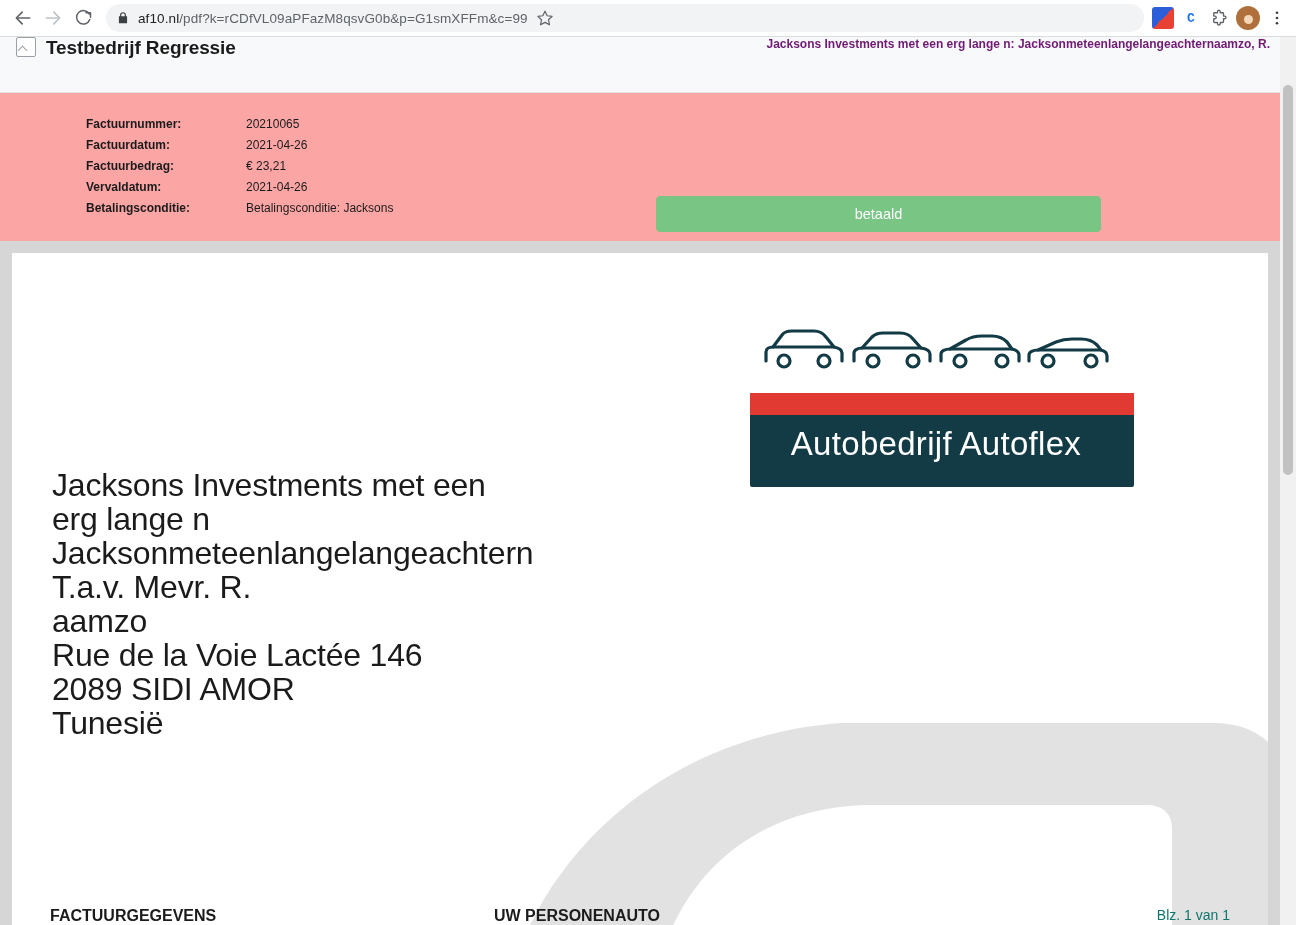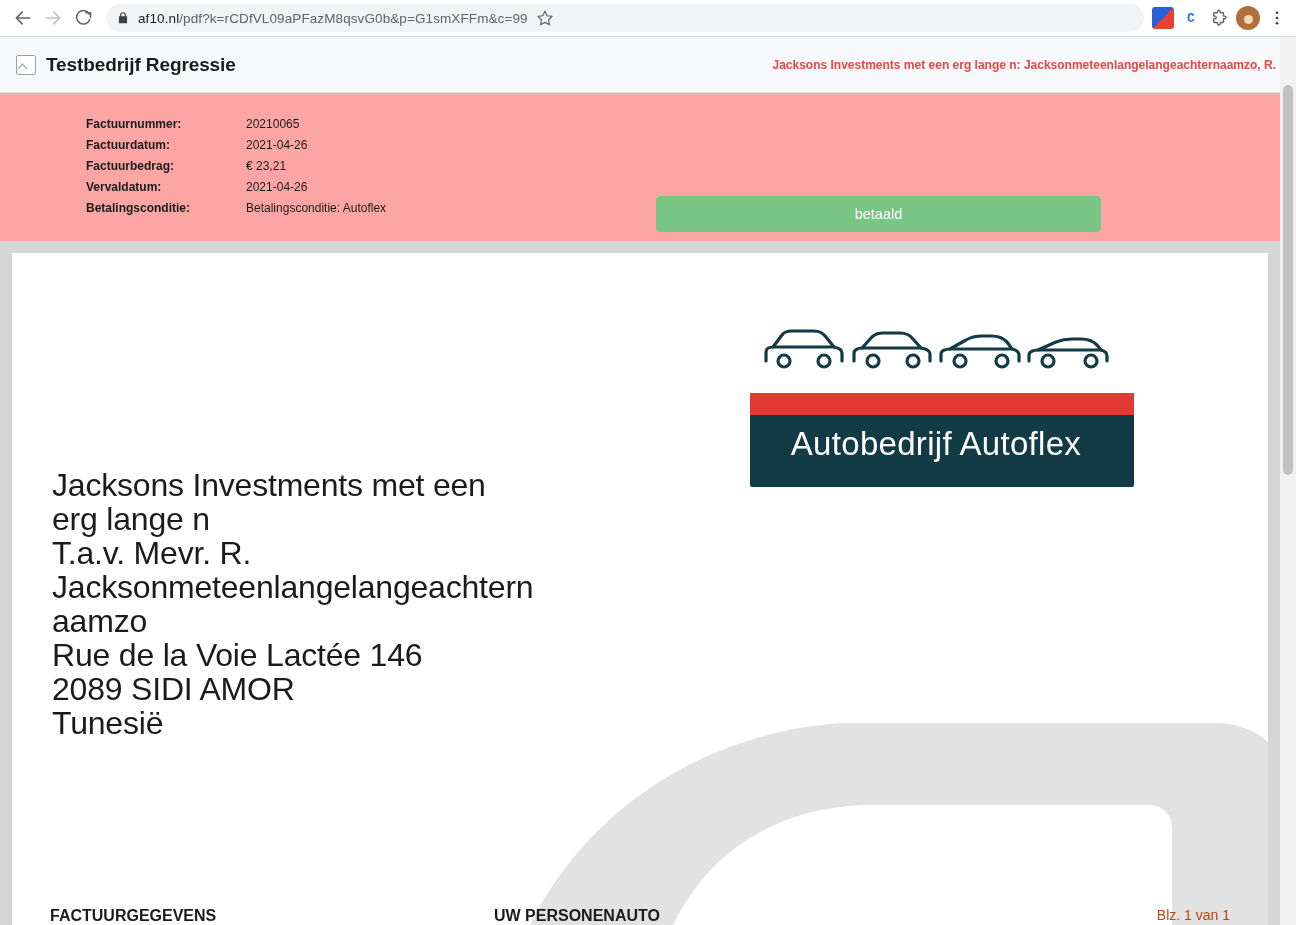--- a/index.html
+++ b/index.html
@@ -98,23 +98,23 @@
 
   
   .page-header {
     position: absolute;
     left: 0; top: 37px;
     width: 1296px;
     height: 56px;
     background: #f8f9fa;
     border-bottom: 1px solid #e3e3e3;
     display: flex;
-    align-items: center;
+    align-items: flex-start;
     box-sizing: border-box;
-    padding: 0 20px 0 16px;
+    padding: 0 26px 0 16px;
   }
   .broken-img {
     width: 18px; height: 18px;
     border: 1px solid #9aa0a6;
     border-radius: 2px;
     position: relative;
     margin-right: 10px;
     flex: 0 0 auto;
     background: #fff;
   }
@@ -130,21 +130,21 @@
   .company-title {
     font-size: 19px;
     font-weight: bold;
     color: #1b1b1b;
     letter-spacing: -0.1px;
   }
   .header-right {
     margin-left: auto;
     font-size: 12px;
     font-weight: bold;
-    color: #ef4444;
+    color: #701a75;
     white-space: nowrap;
   }
 
   
   .meta-panel {
     position: absolute;
     left: 0; top: 93px;
     width: 1280px;
     height: 148px;
     background: #fca5a5;
@@ -270,21 +270,21 @@
     color: #1b1b1b;
     bottom: 0px;
   }
   .st-1 { left: 38px; }
   .st-2 { left: 482px; }
   .page-num {
     position: absolute;
     right: 38px;
     bottom: 2px;
     font-size: 14px;
-    color: #c2410c;
+    color: #0f766e;
   }
 
   
   .scrollbar {
     position: absolute;
     right: 0; top: 37px;
     width: 16px;
     height: 888px;
     background: #f1f1f1;
   }
@@ -377,21 +377,21 @@
       <tr>
         <td class="meta-label">Factuurbedrag:</td>
         <td class="meta-value">€ 23,21</td>
       </tr>
       <tr>
         <td class="meta-label">Vervaldatum:</td>
         <td class="meta-value">2021-04-26</td>
       </tr>
       <tr>
         <td class="meta-label">Betalingsconditie:</td>
-        <td class="meta-value">Betalingsconditie: Autoflex</td>
+        <td class="meta-value">Betalingsconditie: Jacksons</td>
       </tr>
     </tbody>
       </table>
 
     <div class="action-btn btn-paid">betaald</div>
     <div class="action-btn btn-download">download</div>
   </div>
 
   <div class="pdf-viewer">
     <div class="pdf-page">
@@ -436,22 +436,22 @@
           </svg>
         </div>
         <div class="logo-band"></div>
         <div class="logo-red"></div>
         <div class="logo-text">Autobedrijf Autoflex</div>
       </div>
 
       <div class="address">
         <div>Jacksons Investments met een</div>
         <div>erg lange n</div>
+        <div>Jacksonmeteenlangelangeachtern</div>
         <div>T.a.v. Mevr. R.</div>
-        <div>Jacksonmeteenlangelangeachtern</div>
         <div>aamzo</div>
         <div>Rue de la Voie Lactée 146</div>
         <div>2089 SIDI AMOR</div>
         <div>Tunesië</div>
       </div>
 
       <div class="section-title st-1">FACTUURGEGEVENS</div>
       <div class="section-title st-2">UW PERSONENAUTO</div>
       <div class="page-num">Blz. 1 van 1</div>
     </div>

